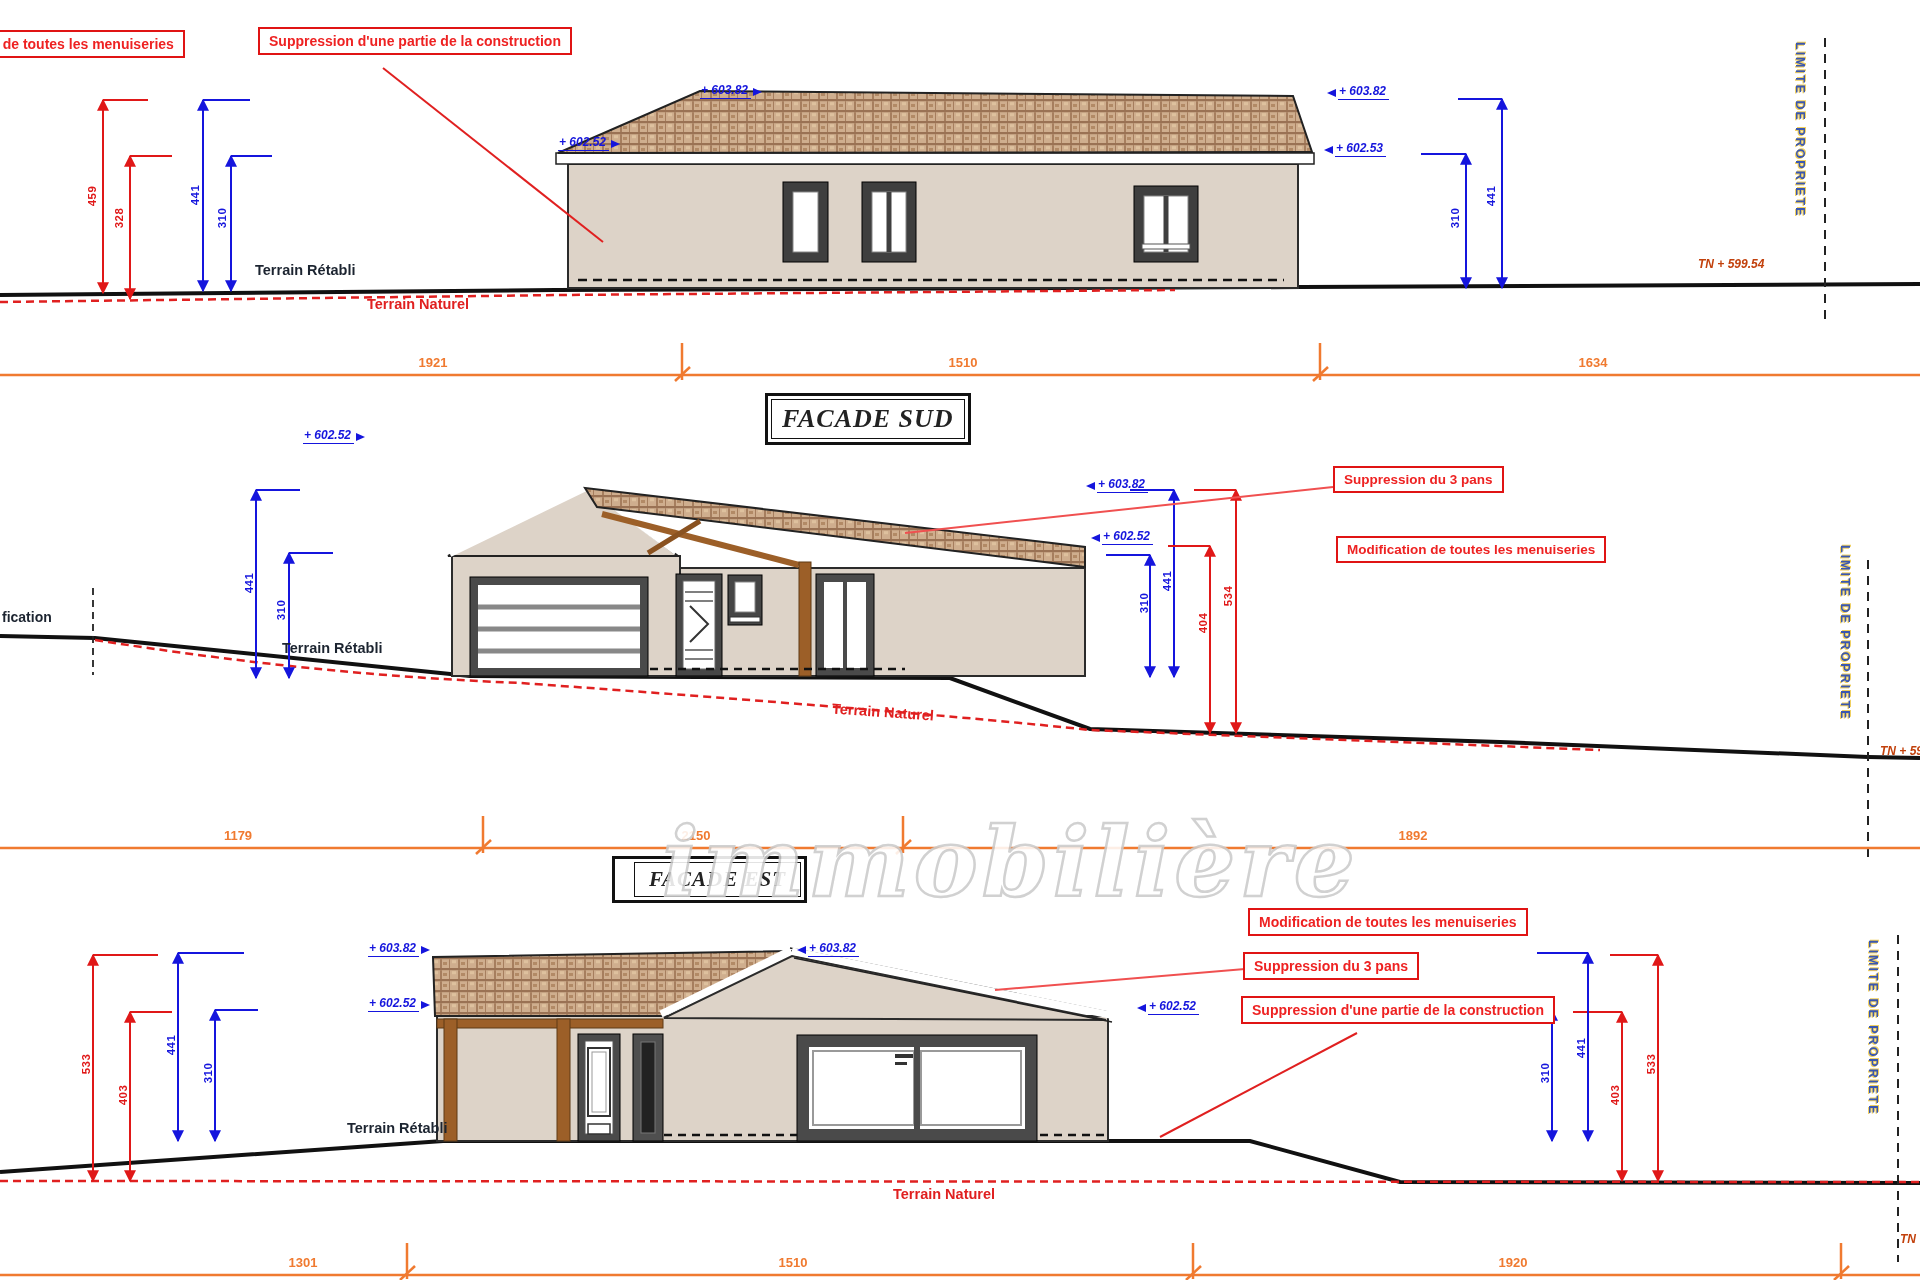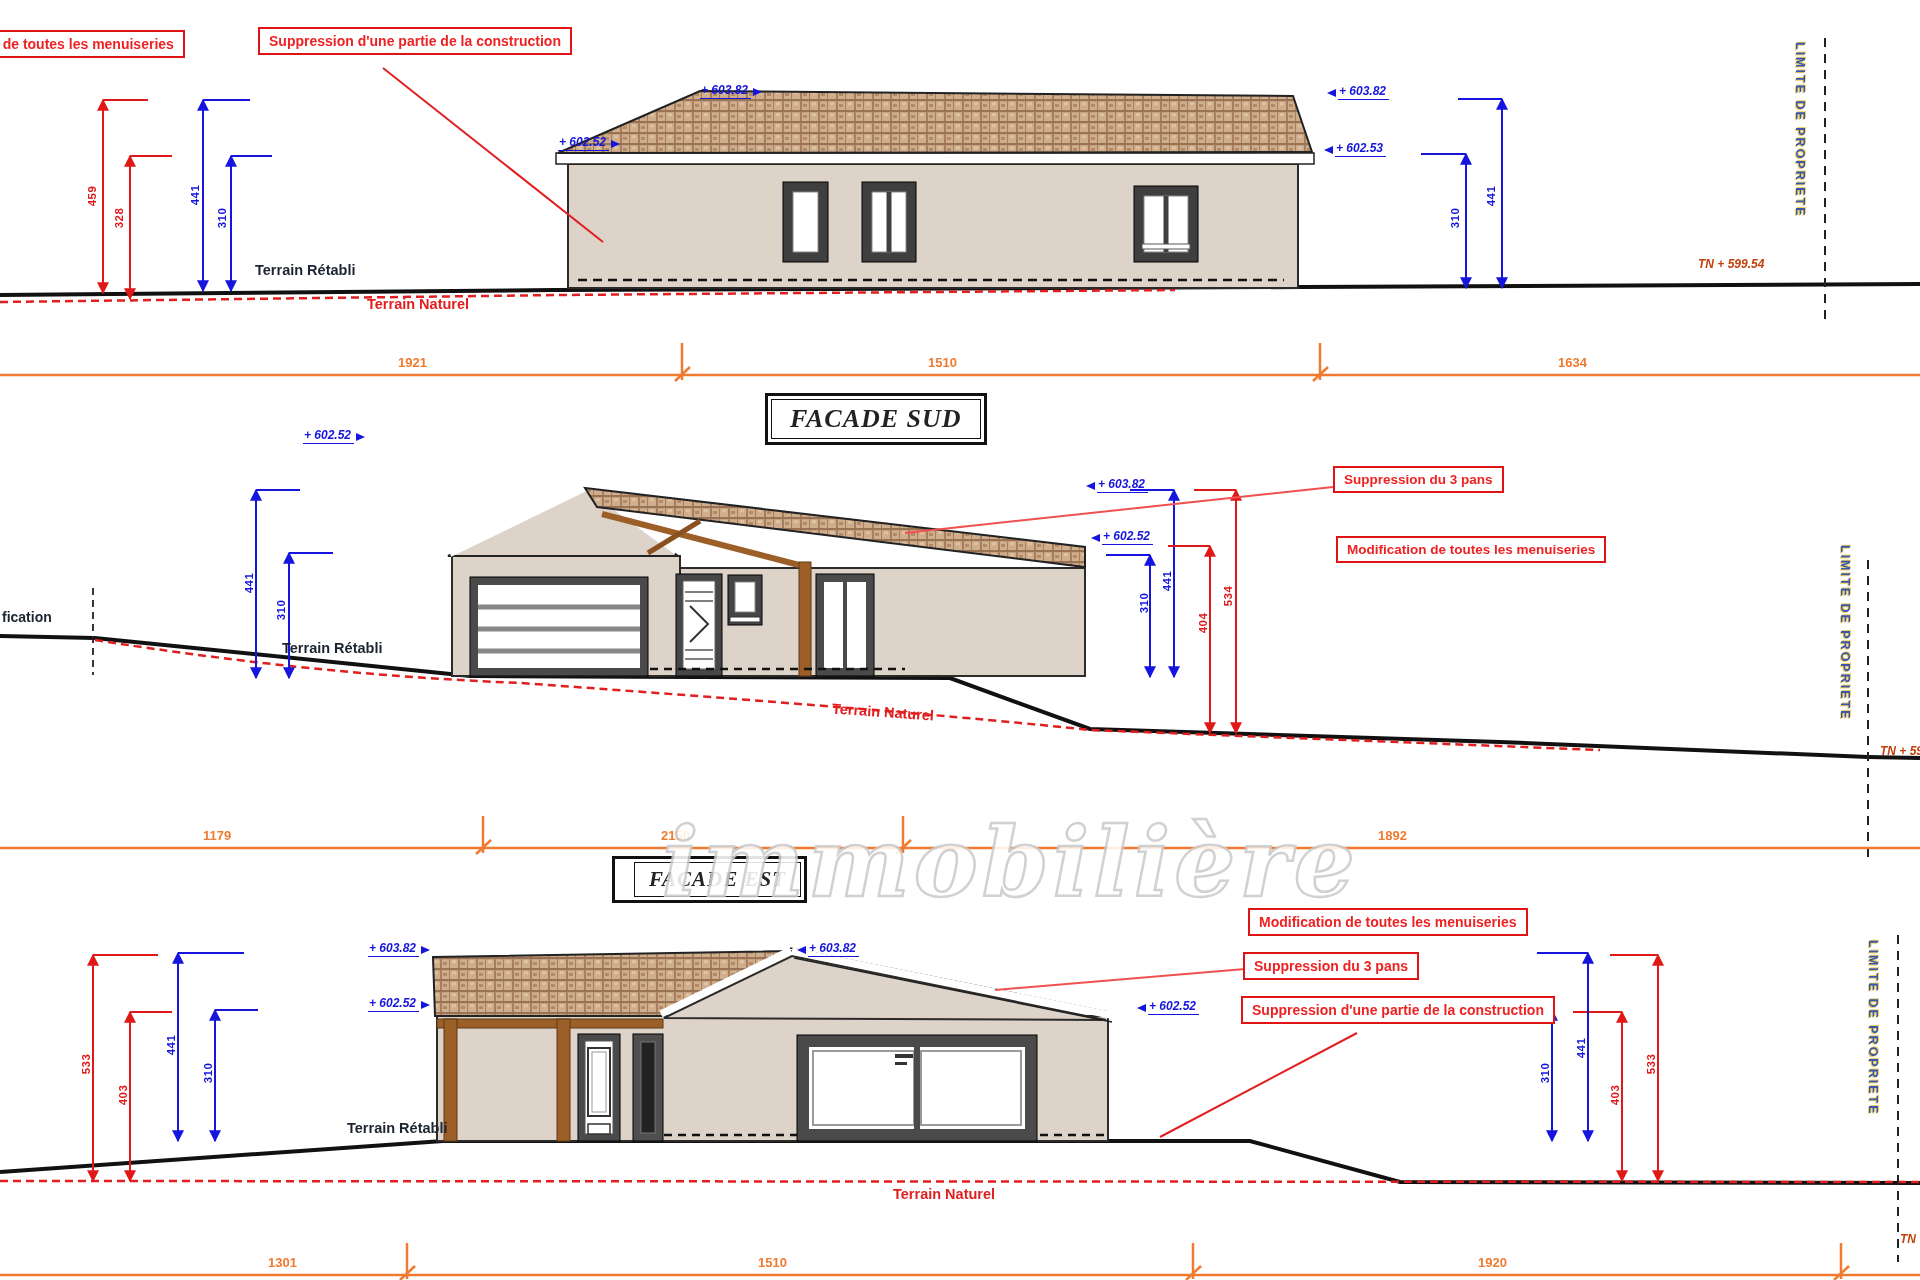--- a/index.html
+++ b/index.html
@@ -12,26 +12,26 @@
   .lab.red{color:#e02020;font-weight:700;}
   .dimlab{position:absolute;z-index:3;width:40px;text-align:center;
           font:700 11.5px "Liberation Sans",sans-serif;transform:rotate(-90deg);letter-spacing:.5px;}
   .red{color:#e01818;} .blue{color:#1515dd;}
   .elev{position:absolute;z-index:3;color:#1515dd;font:italic 700 12px "Liberation Sans",sans-serif;white-space:nowrap;}
   .elev .u{border-bottom:1.6px solid #1515dd;padding:0 3px 1px 1px;}
   .tri-r{display:inline-block;width:0;height:0;border-top:4px solid transparent;border-bottom:4px solid transparent;
          border-left:9px solid #1515dd;margin-left:2px;vertical-align:-2px;}
   .tri-l{display:inline-block;width:0;height:0;border-top:4px solid transparent;border-bottom:4px solid transparent;
          border-right:9px solid #1515dd;margin-right:2px;vertical-align:-2px;}
-  .olab{position:absolute;z-index:3;width:70px;font:700 13px "Liberation Sans",sans-serif;color:#f07a30;}
+  .olab{position:absolute;z-index:3;width:70px;text-align:center;font:700 13px "Liberation Sans",sans-serif;color:#f07a30;}
   .limite{position:absolute;z-index:3;writing-mode:vertical-rl;font:700 12.5px "Liberation Sans",sans-serif;
           color:#3a57b0;letter-spacing:2px;text-shadow:1px 1px 0 #f0d060,-1px -1px 0 #f0d060;white-space:nowrap;}
   .tn{position:absolute;z-index:3;color:#c2410c;font:italic 700 12px "Liberation Sans",sans-serif;white-space:nowrap;}
   .tbox{position:absolute;z-index:5;border:3.5px solid #111;background:#fff;padding:3px;}
-  .tbox .in{border:1.5px solid #111;padding:4px 18px;font:italic 700 26px "Liberation Serif",serif;
+  .tbox .in{border:1.5px solid #111;padding:4px 10px;font:italic 700 26px "Liberation Serif",serif;
             letter-spacing:1px;color:#222;}
   .tbox.small .in{font-size:21px;padding:4px 14px;margin-left:16px;}
   .wm1{position:absolute;left:588px;top:662px;z-index:9;font:700 150px "Liberation Serif",serif;color:#fff;
        -webkit-text-stroke:3px #c9c9c9;letter-spacing:10px;opacity:.88;pointer-events:none;}
   .wm2{position:absolute;left:662px;top:806px;z-index:9;font:italic 700 96px "DejaVu Serif",serif;color:#fff;
        -webkit-text-stroke:2.5px #cbcbcb;letter-spacing:4px;opacity:.88;pointer-events:none;}
 </style>
 </head>
 <body>
 

